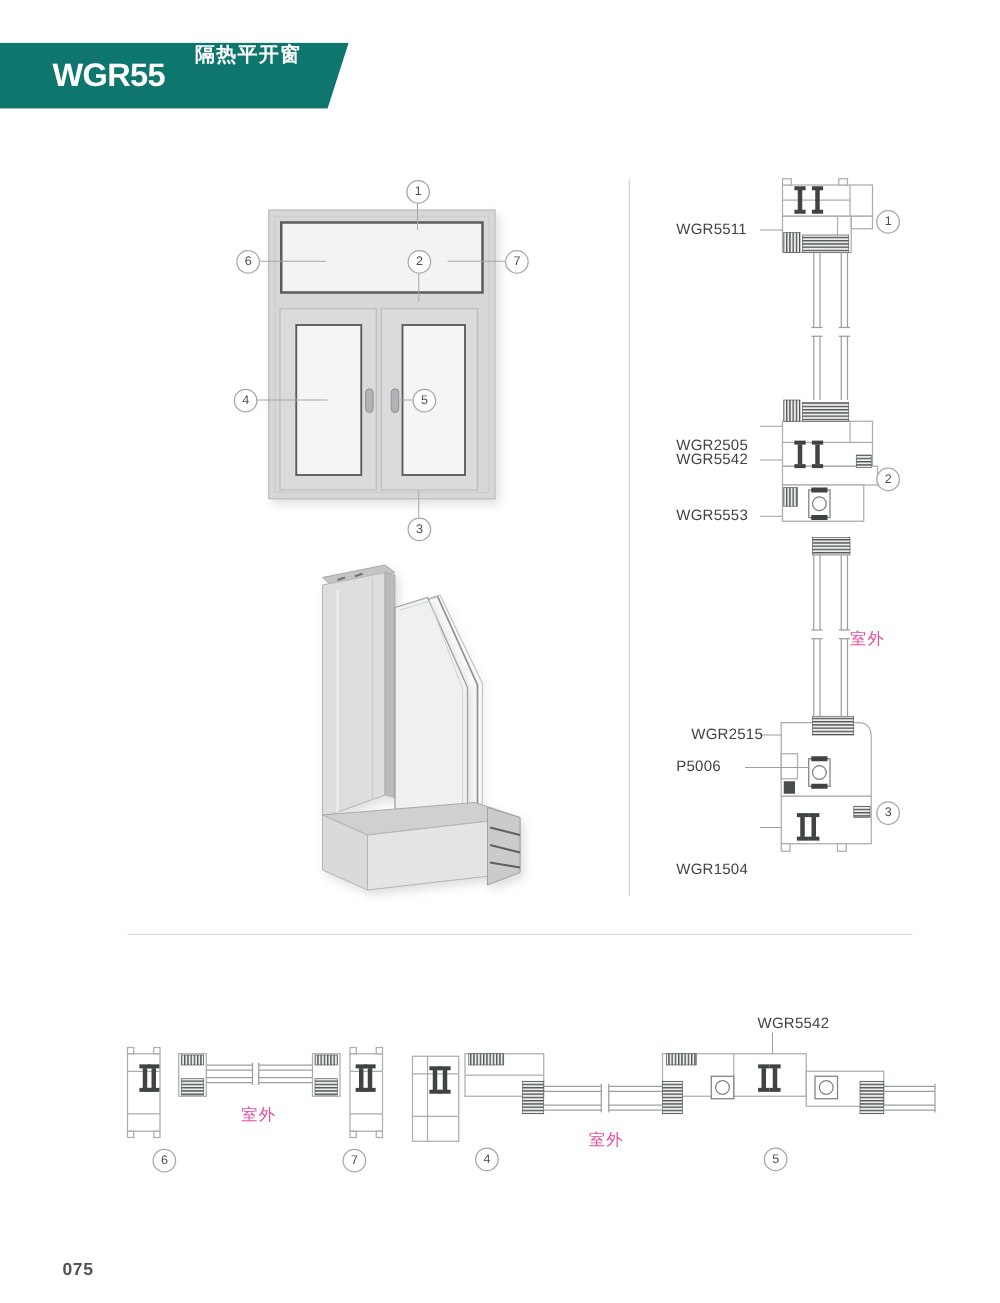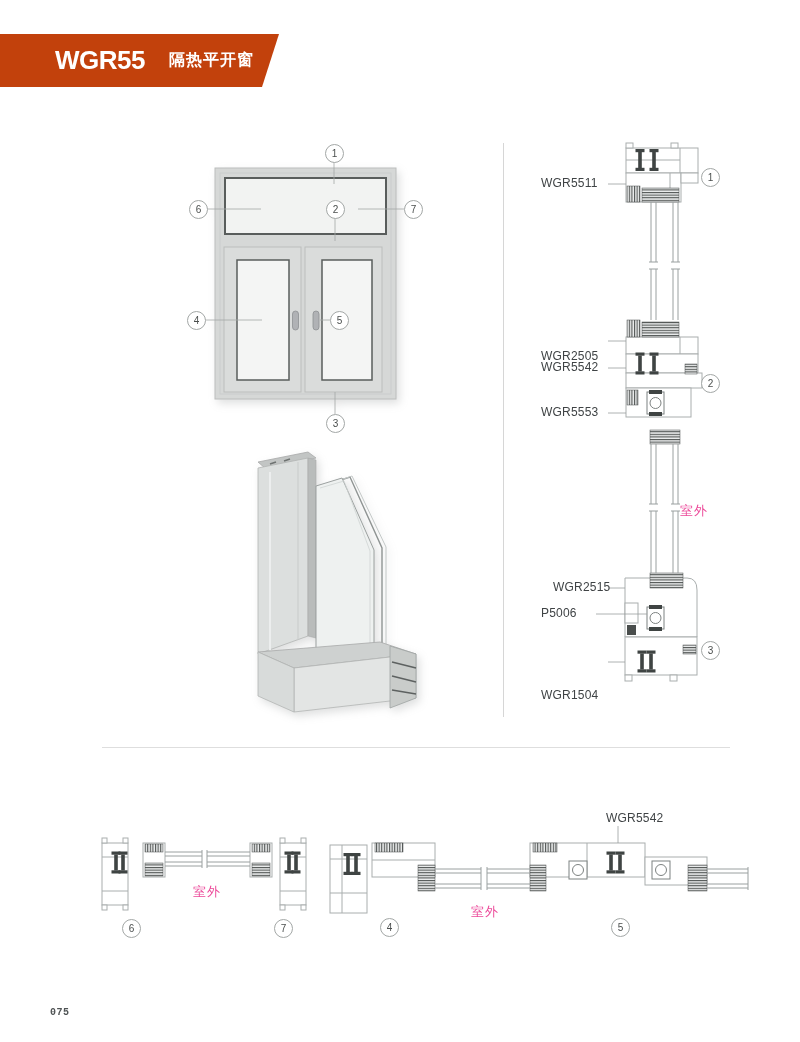--- a/index.html
+++ b/index.html
@@ -1,39 +1,39 @@
 <!DOCTYPE html>
 <html><head>
 <meta charset="utf-8">
 <style>
   html,body{margin:0;padding:0;background:#fff;}
   .page{position:relative;width:800px;height:1042px;background:#ffffff;overflow:hidden;
         font-family:"Liberation Sans",sans-serif;color:#3f4345;}
   .abs{position:absolute;}
 
   
-  .banner{position:absolute;left:0;top:34px;width:279px;height:53px;background:#c2410c;
+  .banner{position:absolute;left:0;top:34px;width:279px;height:53px;background:#0f766e;
           clip-path:polygon(0 0,100% 0,calc(100% - 17px) 100%,0 100%);
-          display:flex;align-items:center;padding-left:55px;box-sizing:border-box;}
+          display:flex;align-items:flex-start;padding-left:42px;box-sizing:border-box;}
   .banner .series{font-size:26px;font-weight:bold;color:#fff;letter-spacing:-0.5px;line-height:53px;}
   .banner .subtitle{font-size:16px;font-weight:600;color:#fff;margin-left:24px;letter-spacing:1px;}
 
   
   .callout{position:absolute;width:17px;height:17px;margin:-9px 0 0 -9px;border:1px solid #a3a7a6;
            border-radius:50%;background:#fff;display:flex;align-items:center;justify-content:center;
            font-size:10px;color:#4a4e4d;z-index:5;}
 
   
   .plabel{position:absolute;font-size:12px;color:#3f4345;letter-spacing:0.2px;white-space:nowrap;}
   .cjk{font-size:13px;color:#ec4899;letter-spacing:1px;}
 
   .vdiv{position:absolute;left:503px;top:143px;width:1px;height:574px;background:#d6d6d6;}
   .hdiv{position:absolute;left:102px;top:747px;width:628px;height:1px;background:#dedede;}
 
-  .pagenum{position:absolute;left:50px;top:1007px;font-size:10px;font-weight:bold;color:#4f5354;letter-spacing:0.5px;font-family:Liberation Mono, monospace;}
+  .pagenum{position:absolute;left:50px;top:1007px;font-size:14px;font-weight:bold;color:#4f5354;letter-spacing:0.5px;}
 
   svg{display:block;}
   .shadowed{filter:drop-shadow(3px 4px 4px rgba(110,115,115,0.22));}
 </style>
 </head>
 <body>
 
 <div class="page">
 
   <svg width="0" height="0" style="position:absolute" aria-hidden="true">

